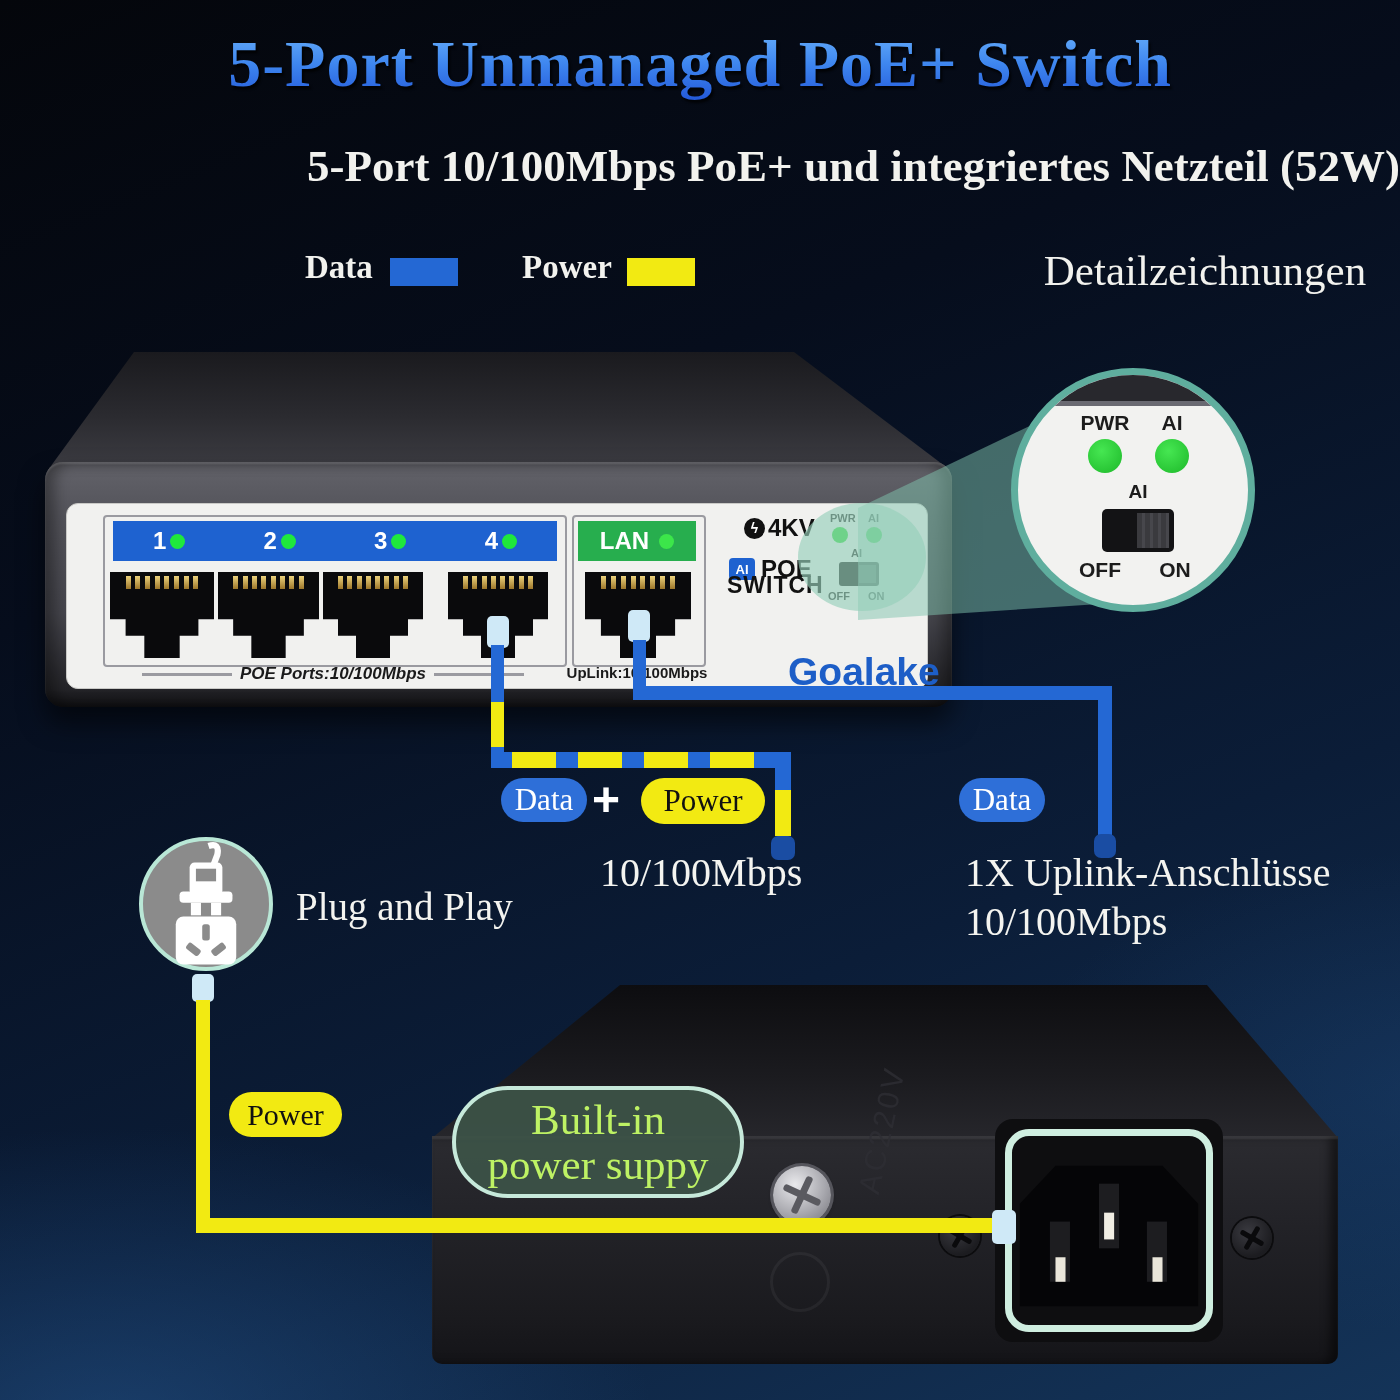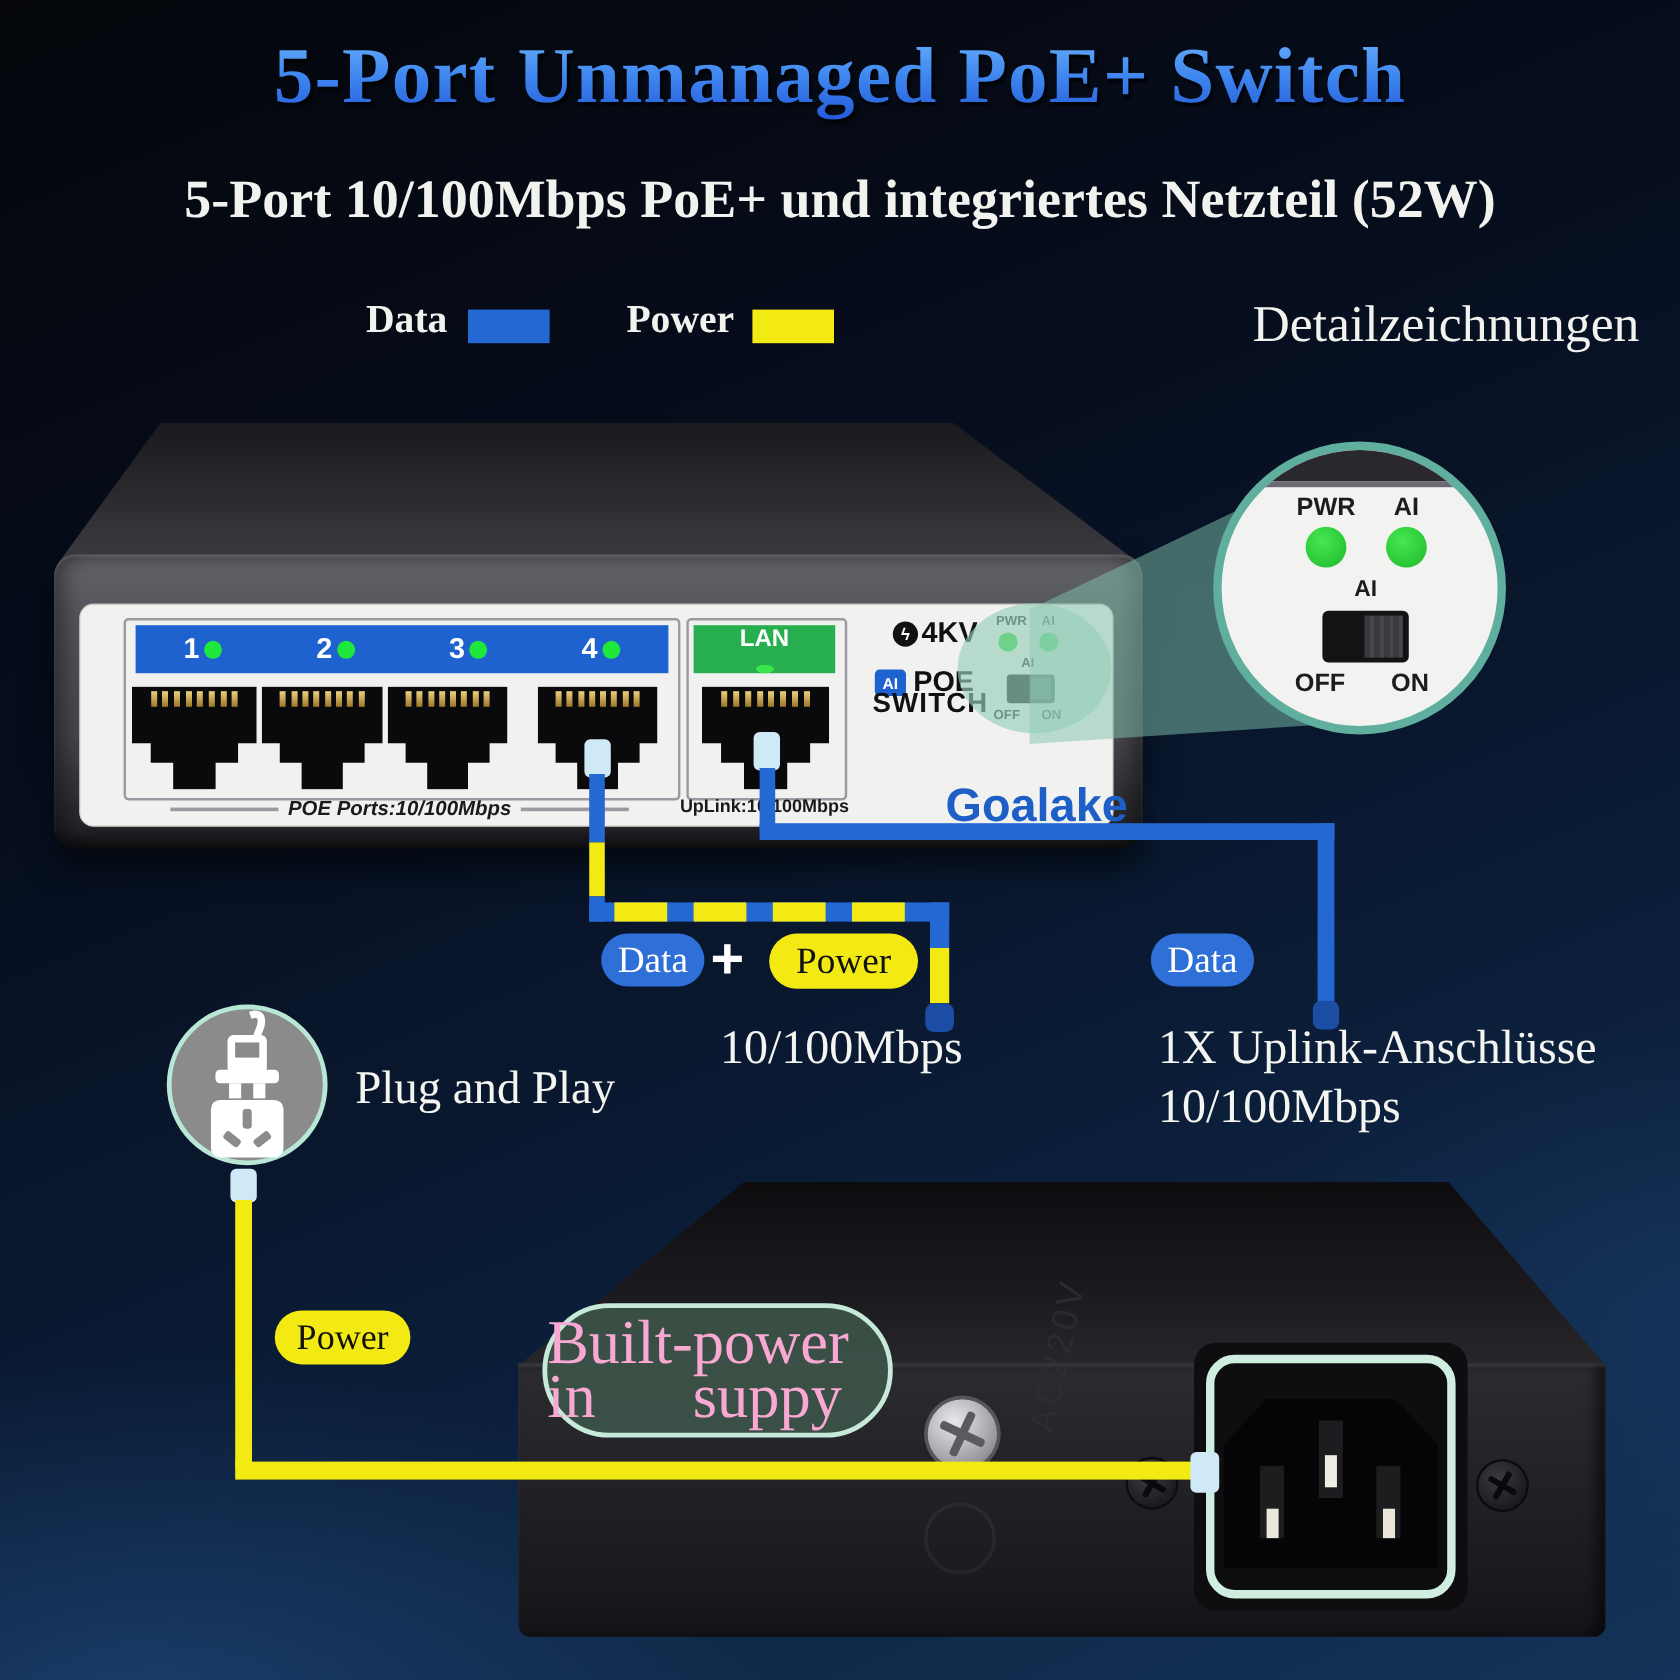--- a/index.html
+++ b/index.html
@@ -11,21 +11,21 @@
       radial-gradient(700px 400px at 100% 78%, rgba(30,70,120,.35), transparent 60%),
       linear-gradient(158deg,#04060b 0%,#060d1c 32%,#0b1d38 66%,#143459 100%); padding-left: 33px;}
   .abs{position:absolute;}
   .sans{font-family:"Liberation Sans","DejaVu Sans",sans-serif;}
 
   
   .title{left:0;top:26px;width:1400px;text-align:center;font-size:66px;font-weight:bold;
     background:linear-gradient(180deg,#6cb4fb 0%,#3e86ef 50%,#2257d8 100%);
     -webkit-background-clip:text;background-clip:text;color:transparent;
     filter:drop-shadow(2px 3px 1px rgba(0,0,0,.75));letter-spacing:1px;z-index:30;}
-  .subtitle{left:0;top:140px;width:1400px;text-align:center;font-size:45px;font-weight:600;
+  .subtitle{left:0;top:140px;width:1400px;text-align:right;font-size:45px;font-weight:600;
     color:#f2f2ee;z-index:30;}
   .legend-label{top:249px;font-size:33px;font-weight:bold;color:#f2f2ee;z-index:30;}
   .swatch{top:258px;width:68px;height:28px;z-index:30;}
   .detail-label{left:1040px;top:246px;width:330px;text-align:center;font-size:43px;color:#f2f2ee;z-index:30;}
 
   
   .front-top{left:48px;top:352px;width:902px;height:118px;z-index:9;
     clip-path:polygon(86px 0,746px 0,902px 118px,0 118px);
     background:linear-gradient(180deg,#1a1a1e 0%,#2b2b30 55%,#3d3d43 100%);}
   .front-body{left:45px;top:462px;width:907px;height:245px;border-radius:18px;z-index:10;
@@ -93,22 +93,22 @@
 
   
   .rear-top{left:432px;top:985px;width:906px;height:153px;z-index:12;
     clip-path:polygon(188px 0,775px 0,906px 153px,0 153px);
     background:linear-gradient(180deg,#0d0d10 0%,#1b1b1f 60%,#26262b 100%);}
   .rear-face{left:432px;top:1136px;width:906px;height:228px;z-index:12;
     background:linear-gradient(180deg,#2b2b30 0%,#222227 40%,#1a1a1e 80%,#141418 100%);
     border-radius:0 0 10px 10px;
     box-shadow:inset 0 3px 2px rgba(255,255,255,.10), inset -8px 0 10px rgba(0,0,0,.5);}
   .builtin-pill{left:452px;top:1086px;width:284px;height:104px;border-radius:60px;z-index:18;
-    background:rgba(60,83,71,.93);border:4px solid #c6e9da;display:flex;
-    align-items:center;justify-content:center;color:#f9a8d4;font-size:52px;line-height:45px;}
+    background:rgba(60,83,71,.93);border:4px solid #c6e9da;display:flex;flex-direction:column;
+    align-items:center;justify-content:center;color:#bef264;font-size:43px;line-height:45px;}
   .screw-big{left:773px;top:1166px;width:58px;height:58px;border-radius:50%;z-index:14;
     background:radial-gradient(circle at 38% 32%,#e9e9ec,#a9a9af 55%,#6f6f76);
     box-shadow:0 0 0 3px #55555c, 0 2px 4px rgba(0,0,0,.7);}
   .screw-big:before,.screw-big:after{content:"";position:absolute;left:50%;top:50%;width:40px;height:7px;
     background:#5a5a60;border-radius:3px;transform:translate(-50%,-50%) rotate(25deg);}
   .screw-big:after{transform:translate(-50%,-50%) rotate(115deg);}
   .screw-small{width:40px;height:40px;border-radius:50%;z-index:14;
     background:radial-gradient(circle at 40% 35%,#3a3a40,#1c1c20 70%);
     box-shadow:0 0 0 2px #0c0c0e;}
   .screw-small:before,.screw-small:after{content:"";position:absolute;left:50%;top:50%;width:26px;height:5px;
@@ -157,21 +157,21 @@
       </span>
     <span class="portnum">
         <span>3</span>
         <span class="dot"></span>
       </span>
     <span class="portnum">
         <span>4</span>
         <span class="dot"></span>
       </span>
   </div>
-  <div class="abs strip strip-green sans" style="font-size:20px;flex-direction:column;">
+  <div class="abs strip strip-green sans" style="font-size:24px;">
     <span>LAN</span>
     <span class="dot" style="background:#3ce64a;"></span>
   </div>
 
   <div class="abs port" style="left:110px;width:104px;">
       <span class="pins">
         <i></i>
         <i></i>
         <i></i>
         <i></i>

